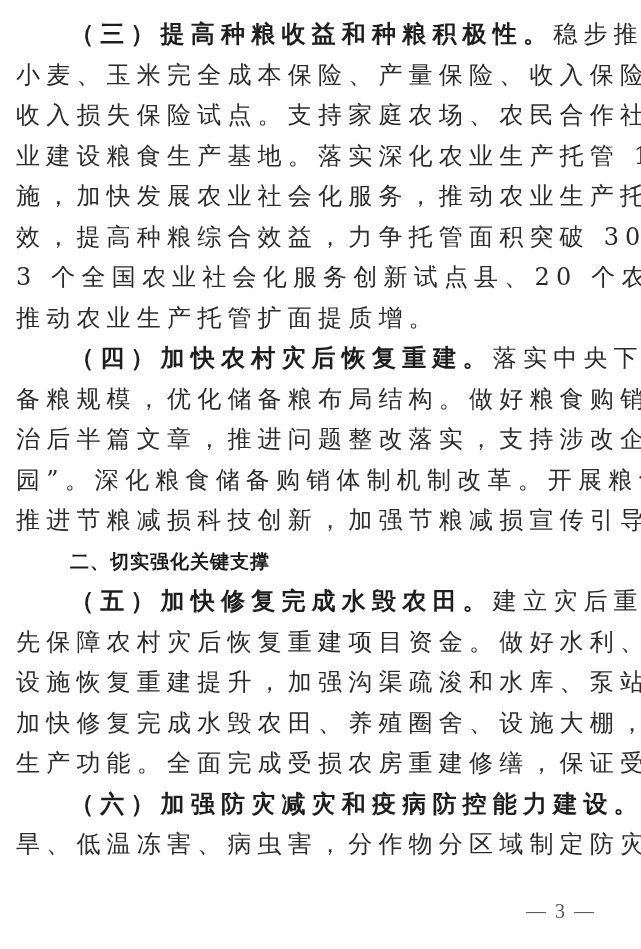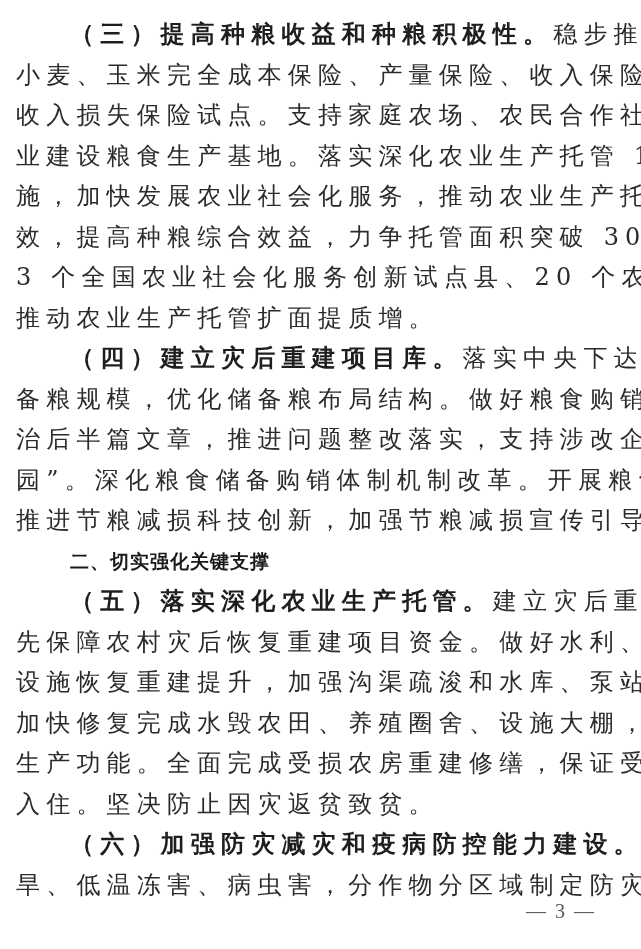--- a/index.html
+++ b/index.html
@@ -61,32 +61,31 @@
 
   <div class="line indent"><span class="lead">（三）提高种粮收益和种粮积极性。</span><span>稳步推进省级政策性</span></div>
   <div class="line">小麦、玉米完全成本保险、产量保险、收入保险和未转移就业</div>
   <div class="line">收入损失保险试点。支持家庭农场、农民合作社、农业龙头企</div>
   <div class="line">业建设粮食生产基地。落实深化农业生产托管 16 条政策措</div>
   <div class="line">施，加快发展农业社会化服务，推动农业生产托管扩面提质增</div>
   <div class="line">效，提高种粮综合效益，力争托管面积突破 3000 万亩。抓好</div>
   <div class="line">3 个全国农业社会化服务创新试点县、20 个农业生产托管高</div>
   <div class="line">推动农业生产托管扩面提质增。</div>
 
-  <div class="line indent"><span class="lead">（四）建立灾后重建项目库。</span><span>落实中央下达我省地方储</span></div>
+  <div class="line indent"><span class="lead">（四）加快农村灾后恢复重建。</span><span>落实中央下达我省地方储</span></div>
   <div class="line">备粮规模，优化储备粮布局结构。做好粮食购销领域专项整</div>
   <div class="line">治后半篇文章，推进问题整改落实，支持涉改企业“退城入</div>
   <div class="line">园”。深化粮食储备购销体制机制改革。开展粮食节约行动，</div>
   <div class="line">推进节粮减损科技创新，加强节粮减损宣传引导。</div>
 
   <div class="line indent heading">二、切实强化关键支撑</div>
 
-  <div class="line indent"><span class="lead">（五）落实深化农业生产托管。</span><span>建立灾后重建项目库，优</span></div>
+  <div class="line indent"><span class="lead">（五）加快修复完成水毁农田。</span><span>建立灾后重建项目库，优</span></div>
   <div class="line">先保障农村灾后恢复重建项目资金。做好水利、桥梁、道路等</div>
   <div class="line">设施恢复重建提升，加强沟渠疏浚和水库、泵站建设及管护。</div>
   <div class="line">加快修复完成水毁农田、养殖圈舍、设施大棚，全面恢复农业</div>
   <div class="line">生产功能。全面完成受损农房重建修缮，保证受灾群众安全</div>
-  <div class="line">入住。坚决防止因灾返贫致贫。</div>
 
   <div class="line indent"><span class="lead">（六）加强防灾减灾和疫病防控能力建设。</span></div>
   <div class="line">旱、低温冻害、病虫害，分作物分区域制定防灾减灾指导意见。</div>
 </div>
 
 <div class="page-number">— 3 —</div>
 
 </body></html>

